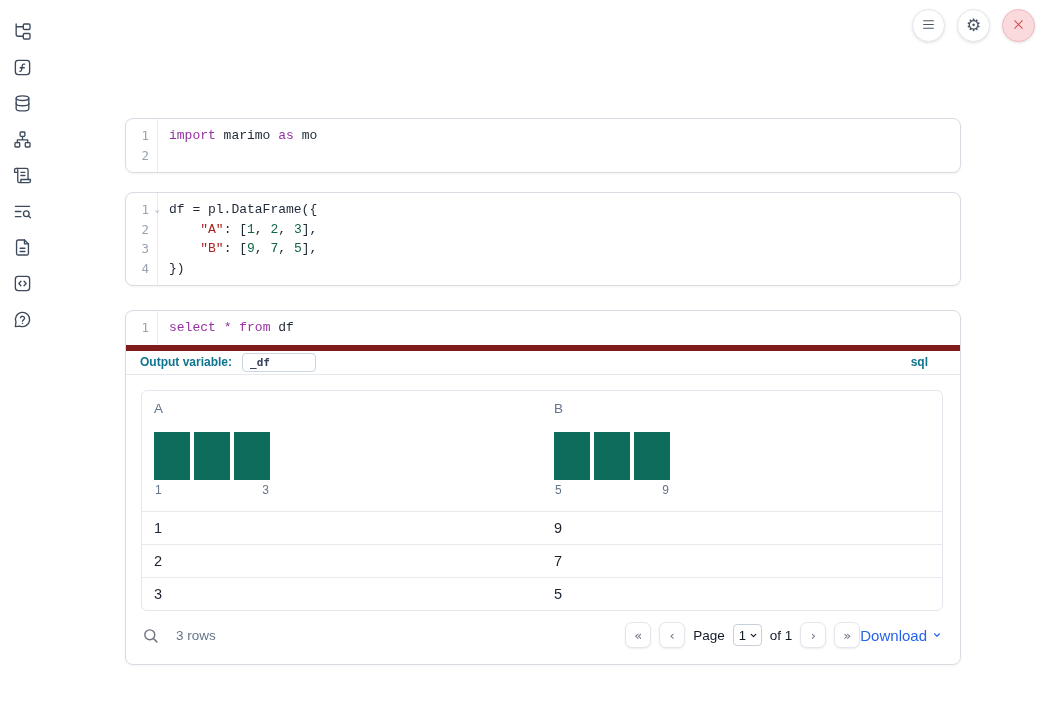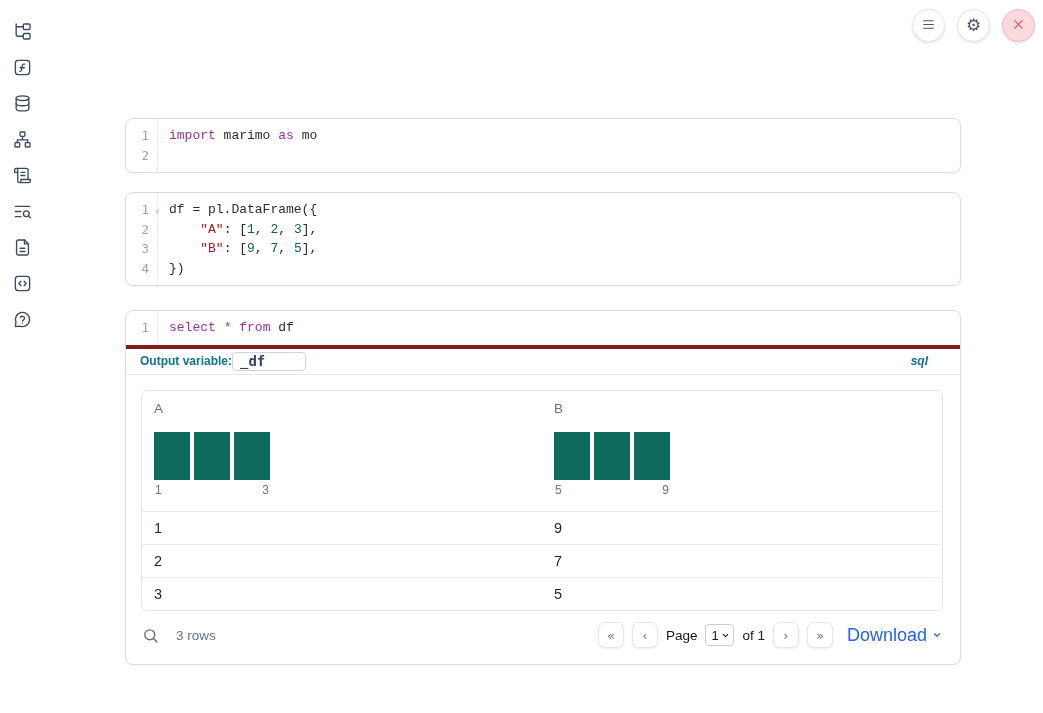--- a/index.html
+++ b/index.html
@@ -42,27 +42,27 @@
         font-family:"DejaVu Sans Mono",monospace; font-size:12.5px; color:#9aa3b0; }
   .fold { position:absolute; right:-3px; top:0; font-size:9px; color:#9aa3b0; cursor:pointer; }
   .cl { height:19.5px; line-height:19.5px; white-space:pre;
         font-family:Liberation Mono, monospace; font-size:13px; color:var(--code-text); }
   .tk-kw { color:var(--keyword); }
   .tk-str { color:var(--string); }
   .tk-num { color:var(--number); }
   .tk-pl { color:var(--code-text); }
 
   
-  .cell-footer { height:29px; border-top:4px solid #7f1d1d; display:flex; align-items:center;
+  .cell-footer { height:29px; border-top:6px solid #7f1d1d; display:flex; align-items:center;
                  padding:0 32px 0 14px;justify-content:space-between; }
   .ov-label { font-size:12px; font-weight:bold; color:var(--accent); }
-  .ov-input { margin-left:0; width:74px; height:19px; border:1px solid #cbd5e1; border-radius:4px;
-              padding:0 7px; font-family:"DejaVu Sans Mono",monospace; font-size:14px; font-weight:bold;
+  .ov-input { margin-left:10px; width:74px; height:19px; border:1px solid #cbd5e1; border-radius:4px;
+              padding:0 7px; font-family:"DejaVu Sans Mono",monospace; font-size:11px; font-weight:bold;
               color:#33415c; outline:none; }
-  .lang-badge { margin-left:auto; font-size:12px; font-weight:bold; color:var(--accent);font-style:italic; }
+  .lang-badge { margin-left:auto; font-size:12px; font-weight:bold; color:var(--accent); }
 
   
   .output-area { border-top:1px solid #e6e8ed; padding:15px 17px 4px 15px; }
   .table-card { border:1px solid #e3e6ec; border-radius:6px; overflow:hidden; }
   .t-header { display:flex; height:120px; }
   .t-hcol { flex:0 0 400px; padding:10px 0 0 12px; cursor:pointer; }
   .t-hcol + .t-hcol { flex:1; }
   .t-hname { font-size:13.5px; color:#64748b; }
   .hist { margin-top:16px; width:116px; }
   .bars { display:flex; gap:4px; height:48px; align-items:flex-end; }
@@ -83,22 +83,22 @@
   .pg-btn { width:26px; height:26px; border-radius:7px; background:#fff; border:1px solid #e3e6ec;
             box-shadow:0 1px 2px rgba(15,23,42,.08); color:#6b7280; font-size:13px; line-height:1;
             display:flex; align-items:center; justify-content:center; cursor:pointer;
             font-family:"DejaVu Sans",sans-serif; }
   .pg-label { font-size:13.5px; color:#111827; }
   .sel-wrap { position:relative; display:inline-flex; align-items:center; border:1px solid #c9cfd9;
               border-radius:4px; height:22px; background:#fff; padding:0 3px 0 5px; }
   .sel-wrap select { appearance:none; -webkit-appearance:none; border:0; background:transparent;
                      font-size:13px; color:#111827; padding-right:11px; outline:none; cursor:pointer; }
   .sel-wrap svg { position:absolute; right:3px; pointer-events:none; }
-  .download-btn { margin-left:14px; border:0; background:transparent; color:var(--link);
-                  font-size:18px; display:flex; align-items:center; gap:5px; cursor:pointer;
+  .download-btn { border:0; background:transparent; color:var(--link);
+                  font-size:15px; display:flex; align-items:center; gap:5px; cursor:pointer;
                   font-family:"Liberation Sans",sans-serif; }
 </style>
 </head>
 <body>
 
 <aside class="sidebar" id="sidebar">
     <button class="sb-btn">
       <span><svg viewBox="0 0 24 24">
           <rect x="13" y="2.5" width="8.5" height="7" rx="1.5"></rect>
           <rect x="13" y="14.5" width="8.5" height="7" rx="1.5"></rect>

